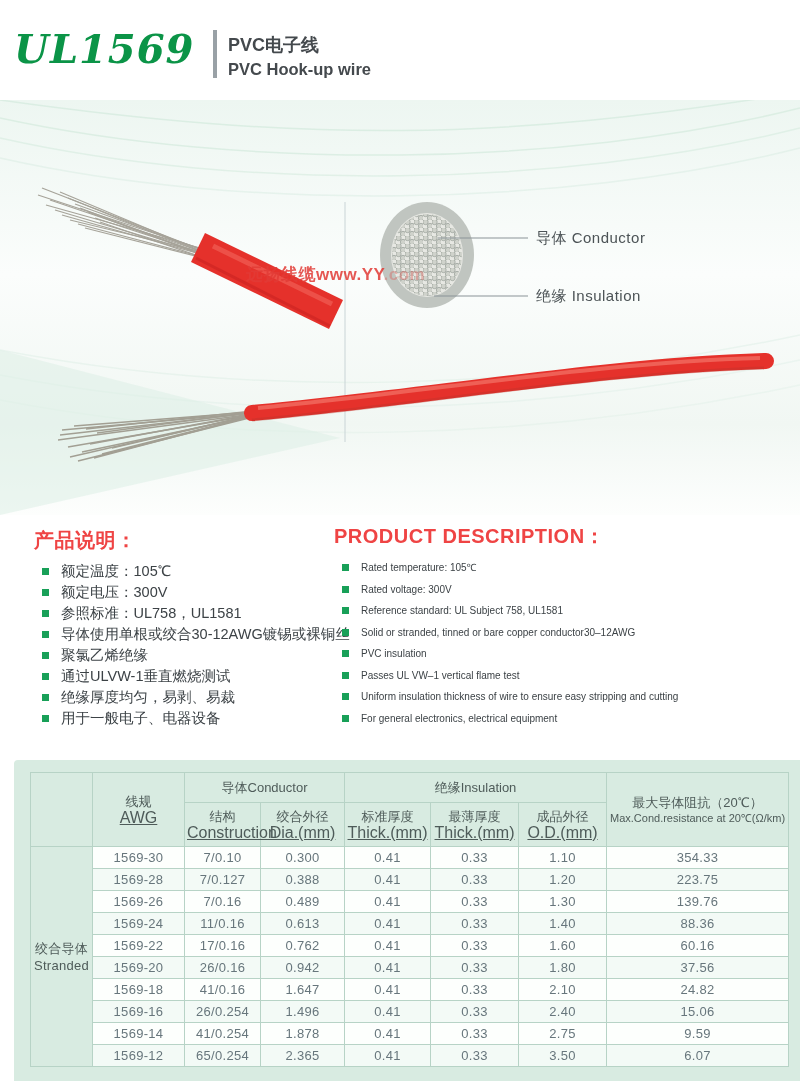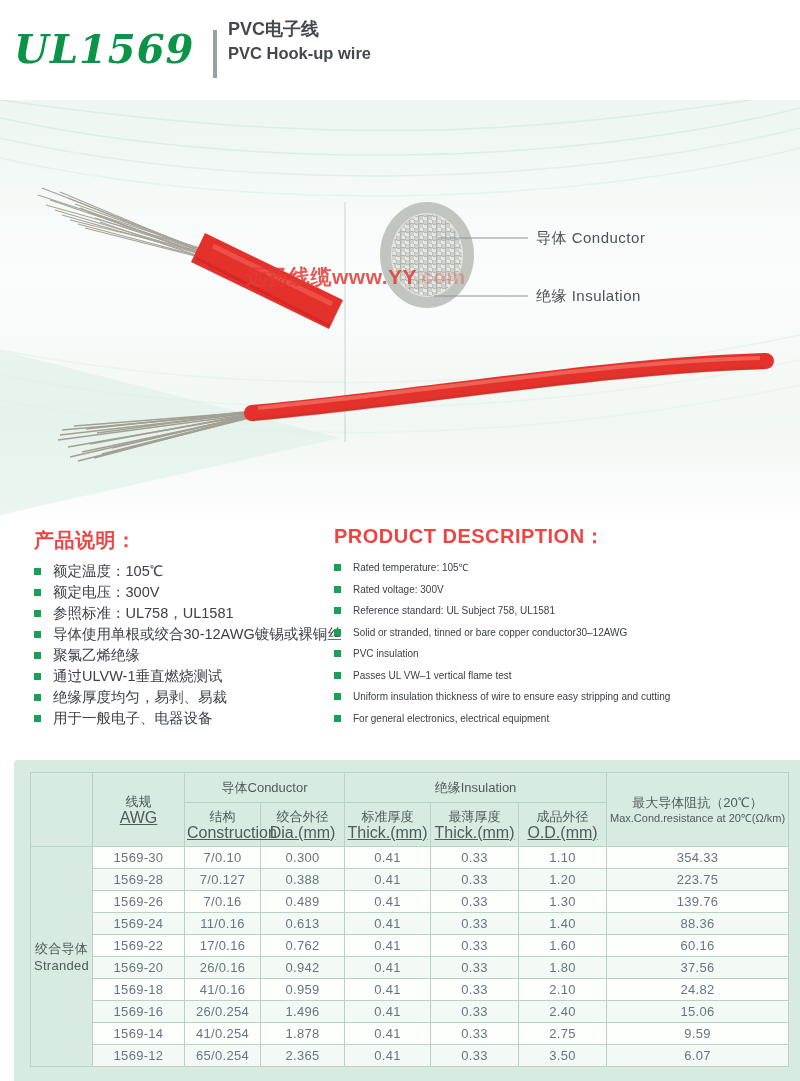--- a/index.html
+++ b/index.html
@@ -8,43 +8,43 @@
     background:#ffffff;overflow:hidden;
     font-family:"Liberation Sans",sans-serif;color:#3e4448;
   }
   
   .logo{
     position:absolute;left:14px;top:20px;
     font-family:"DejaVu Serif",serif;font-style:italic;font-weight:bold;
     font-size:40px;line-height:58px;color:#0b9447;letter-spacing:1px;
   }
   .hdr-divider{position:absolute;left:213px;top:30px;width:4px;height:48px;background:#99a1a6;}
-  .hdr-titles{position:absolute;left:228px;top:17px;}
+  .hdr-titles{position:absolute;left:228px;top:33px;}
   .hdr-title-cn{font-size:18px;font-weight:bold;color:#44494d;line-height:24px;}
   .hdr-title-en{font-size:16.5px;font-weight:bold;color:#44494d;line-height:24px;}
   
   .photo{
     position:absolute;left:0;top:100px;width:800px;height:415px;overflow:hidden;
     background:linear-gradient(180deg,#edf6f1 0%,#fbfdfc 42%,#f1f7f3 78%,#fdfefd 100%);
   }
   .photo svg{position:absolute;left:0;top:0;}
   .photo-label{
     position:absolute;font-size:15px;color:#4c5356;letter-spacing:.5px;white-space:nowrap;
   }
   .lbl-conductor{left:536px;top:129px;}
   .lbl-insulation{left:536px;top:187px;}
   .watermark{
-    position:absolute;left:246px;top:163px;font-size:21px;font-weight:bold;
+    position:absolute;left:246px;top:163px;font-size:17px;font-weight:bold;
     color:#e23b36;opacity:.85;white-space:nowrap;letter-spacing:.5px;
   }
   .watermark .faint{opacity:.35;}
   
   .spec{position:absolute;}
   .spec h2{margin:0 0 10px 0;font-size:20px;font-weight:bold;color:#ef4444;letter-spacing:.5px;}
-  .spec ul{list-style:none;margin:0;padding:0;}
+  .spec ul{list-style:none;margin:8px;padding:0;}
   .spec li{
     position:relative;padding-left:19px;white-space:nowrap;color:#3c4246;
   }
   .spec li::before{
     content:"";position:absolute;left:0;top:4px;width:7px;height:7px;background:#18a058;
   }
   .spec-cn{left:34px;top:527px;width:300px;}
   .spec-cn li{font-size:14.5px;line-height:15px;margin-bottom:6px;}
   .spec-en{left:334px;top:523px;width:466px;}
   .spec-en li{font-size:10px;line-height:15px;margin-bottom:6.5px;}
@@ -303,21 +303,21 @@
             <td>26/0.16</td>
             <td>0.942</td>
             <td>0.41</td>
             <td>0.33</td>
             <td>1.80</td>
             <td>37.56</td>
           </tr>
           <tr>
             <td>1569-18</td>
             <td>41/0.16</td>
-            <td>0.959</td>
+            <td>1.647</td>
             <td>0.41</td>
             <td>0.33</td>
             <td>2.10</td>
             <td>24.82</td>
           </tr>
           <tr>
             <td>1569-16</td>
             <td>26/0.254</td>
             <td>1.496</td>
             <td>0.41</td>

